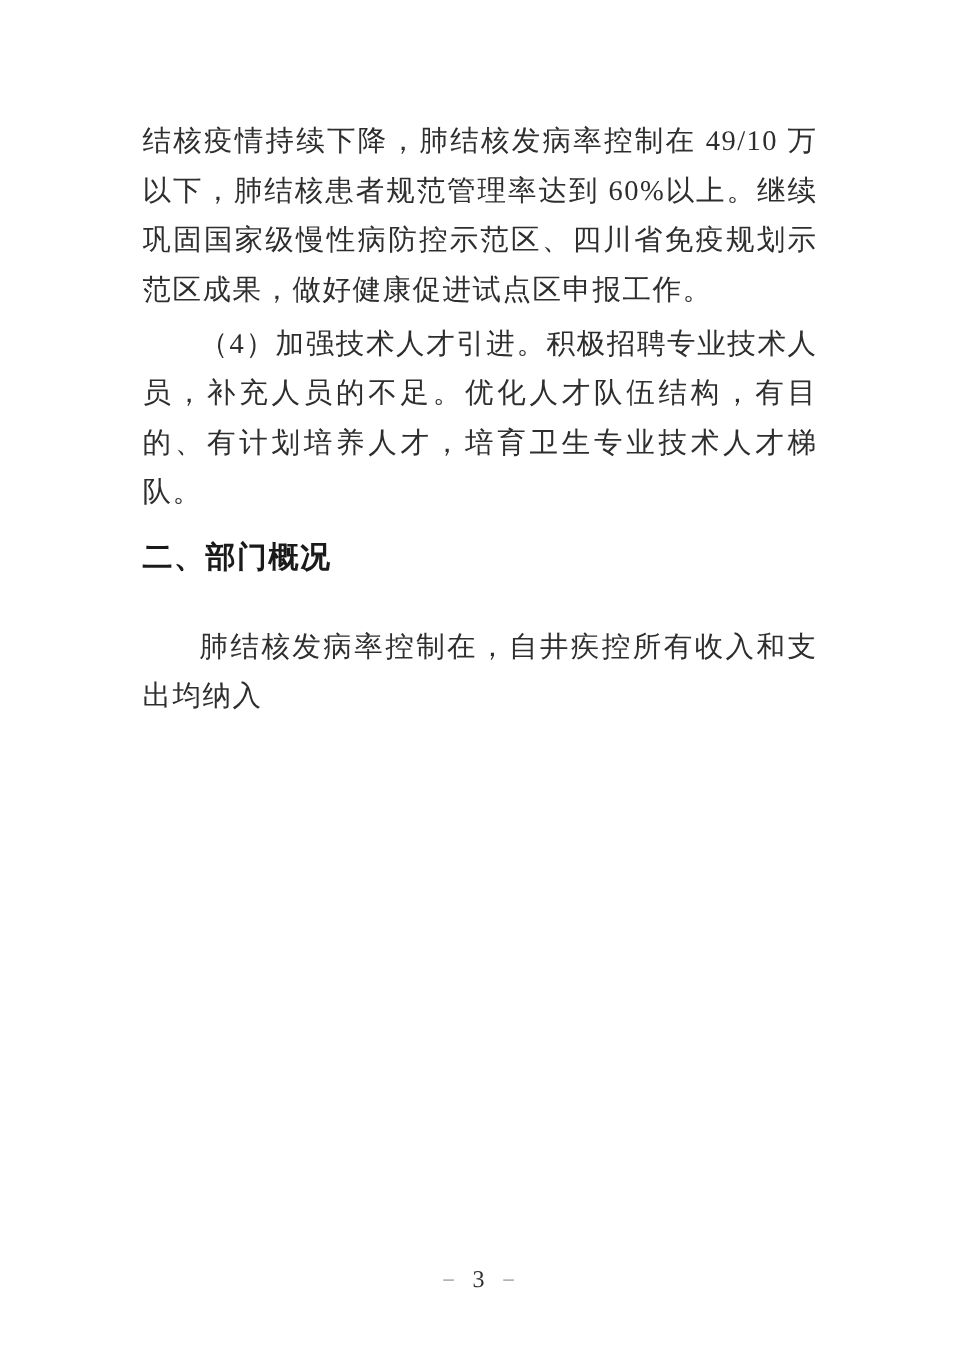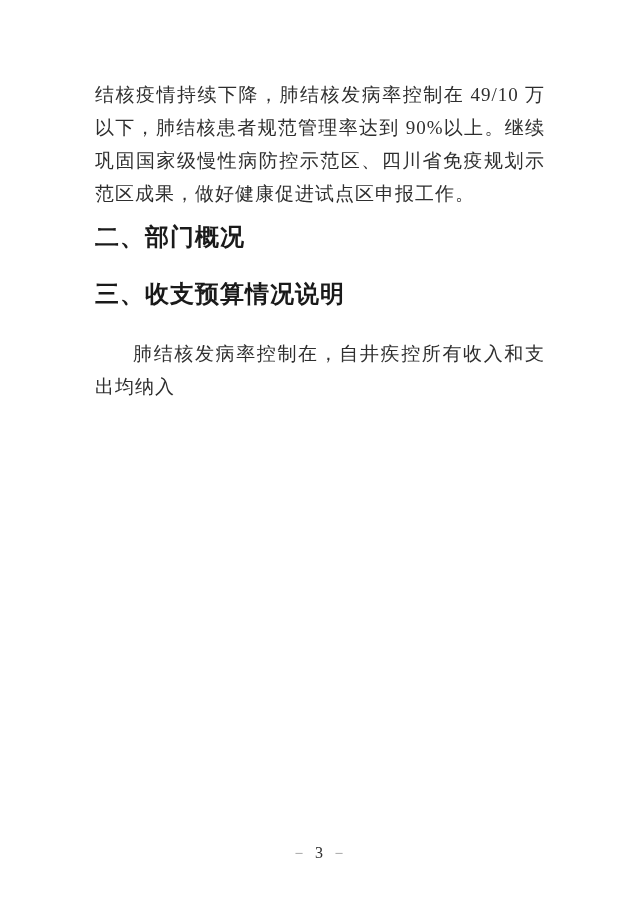--- a/index.html
+++ b/index.html
@@ -24,21 +24,21 @@
     line-height: 33px;
     letter-spacing: 1px;
     text-align: justify;
     text-indent: 2em;
     margin-bottom: 3px;
     color: #2e2e2e;
   }
   .para.no-indent { text-indent: 0; }
   .heading {
     font-family: "Liberation Sans", "DejaVu Sans", sans-serif;
-    font-size: 24px;
+    font-size: 20px;
     font-weight: bold;
     line-height: 28px;
     letter-spacing: 1px;
     color: #1a1a1a;
     margin-top: 13px;
     margin-bottom: 29px;
   }
   .para + .heading { margin-top: 13px; }
   .heading + .para { margin-top: 0; }
   .footer {
@@ -52,28 +52,28 @@
   }
   .footer .dash { color: #aaaaaa; padding: 0 6px; }
   .footer .num { color: #2e2e2e; }
 </style>
 </head>
 <body>
 
 <div class="page">
   <div class="doc-body">
 
-    <p class="para no-indent">结核疫情持续下降，肺结核发病率控制在 49/10 万以下，肺结核患者规范管理率达到 90%以上。继续巩固国家级慢性病防控示范区、四川省免疫规划示范区成果，做好健康促进试点区申报工作。</p>
+    <p class="para no-indent">结核疫情持续下降，肺结核发病率控制在 49/10 万以下，肺结核患者规范管理率达到 60%以上。继续巩固国家级慢性病防控示范区、四川省免疫规划示范区成果，做好健康促进试点区申报工作。</p>
 
 
+    <p class="para">（4）加强技术人才引进。积极招聘专业技术人员，补充人员的不足。优化人才队伍结构，有目的、有计划培养人才，培育卫生专业技术人才梯队。</p>
 
     <h2 class="heading">二、部门概况</h2>
 
 
-    <h2 class="heading">三、收支预算情况说明</h2>
 
     <p class="para">肺结核发病率控制在，自井疾控所有收入和支出均纳入</p>
 
   </div>
 
   <div class="footer">
     <span class="dash">－</span><span class="num">3</span><span class="dash">－</span>
   </div>
 </div>
 

